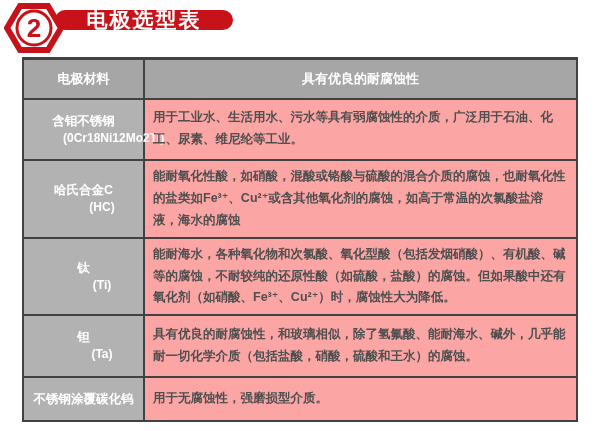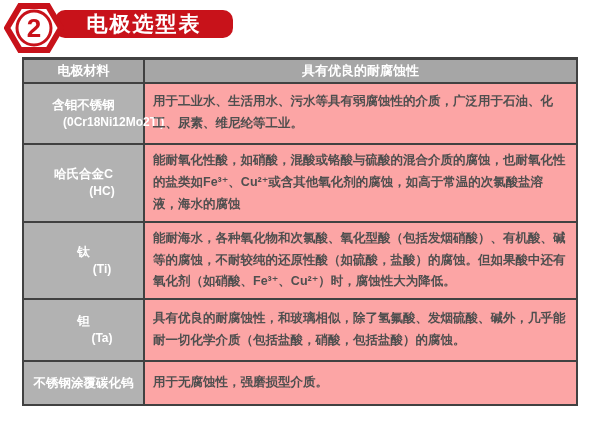--- a/index.html
+++ b/index.html
@@ -8,21 +8,21 @@
     background: #ffffff;
     font-family: "Liberation Sans", "DejaVu Sans", sans-serif;
     overflow: hidden;
   }
   .page { position: relative; width: 600px; height: 431px; }
 
   
   .hdr { position: absolute; left: 0; top: 0; width: 600px; height: 56px; }
   .banner {
     position: absolute; left: 55px; top: 10px;
-    width: 178px; height: 28px;
+    width: 178px; height: 20px;
     background: #c8121a;
     border-radius: 10px;
     display: flex; align-items: center; justify-content: center;
   }
   .banner span {
     color: #ffffff; font-size: 21px; font-weight: bold; letter-spacing: 2px;
   }
   .badge {
     position: absolute; left: 4px; top: 3px; width: 60px; height: 50px;
   }
@@ -31,21 +31,21 @@
   .tbl {
     position: absolute; left: 22px; top: 57px; width: 556px;
     border-collapse: collapse;
     table-layout: fixed;
   }
   .tbl, .tbl th, .tbl td { border: 2px solid #414141; }
   .tbl { border-top-width: 3px; }
   .tbl th {
     background: #a6a6a6; color: #ffffff;
     font-size: 13px; font-weight: bold;
-    height: 24px; text-align: center;
+    height: 40px; text-align: center;
   }
   .tbl td { vertical-align: middle; }
   .col-mat { width: 121px; }
   td.mat {
     background: #b2b2b2; color: #ffffff;
     font-size: 12.5px; font-weight: bold;
     text-align: center; padding: 12px 2px; line-height: 1.45;
   }
   td.desc {
     background: #fca5a5; color: #4f4f4f;
@@ -107,21 +107,21 @@
         <div class="mat-sub">(Ti)</div>
       </td>
       <td class="desc">能耐海水，各种氧化物和次氯酸、氧化型酸（包括发烟硝酸）、有机酸、碱等的腐蚀，不耐较纯的还原性酸（如硫酸，盐酸）的腐蚀。但如果酸中还有氧化剂（如硝酸、Fe³⁺、Cu²⁺）时，腐蚀性大为降低。</td>
     </tr>
 
     <tr>
       <td class="mat">
         <div class="mat-name">钽</div>
         <div class="mat-sub">(Ta)</div>
       </td>
-      <td class="desc">具有优良的耐腐蚀性，和玻璃相似，除了氢氟酸、发烟硫酸、碱外，几乎能耐一切化学介质（包括盐酸，硝酸，包括盐酸）的腐蚀。</td>
+      <td class="desc">具有优良的耐腐蚀性，和玻璃相似，除了氢氟酸、能耐海水、碱外，几乎能耐一切化学介质（包括盐酸，硝酸，硫酸和王水）的腐蚀。</td>
     </tr>
 
     <tr>
       <td class="mat">
         <div class="mat-name">不锈钢涂覆碳化钨</div>
 
       </td>
       <td class="desc">用于无腐蚀性，强磨损型介质。</td>
     </tr>
 

